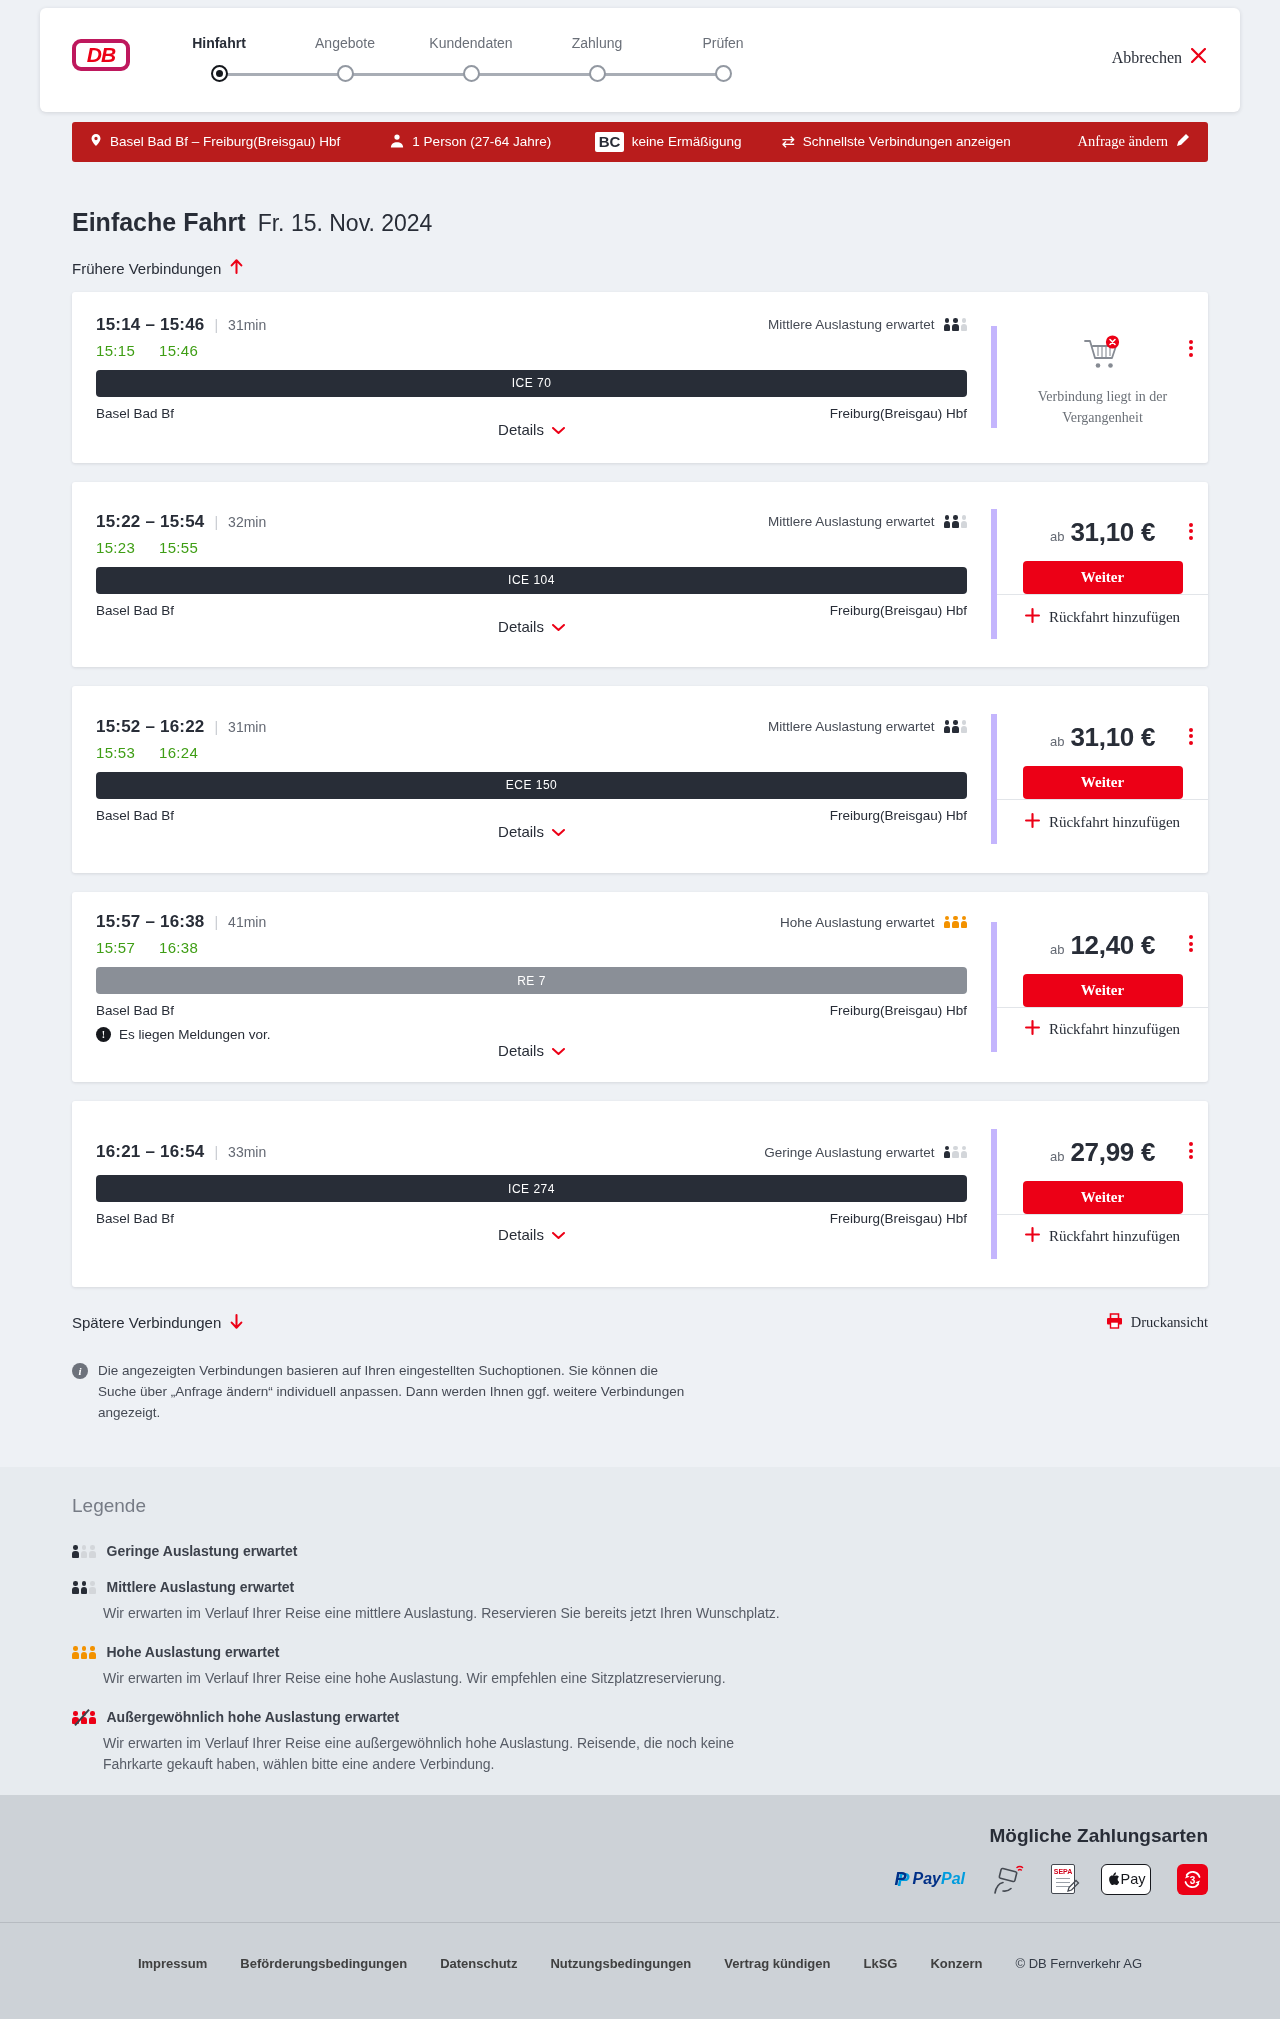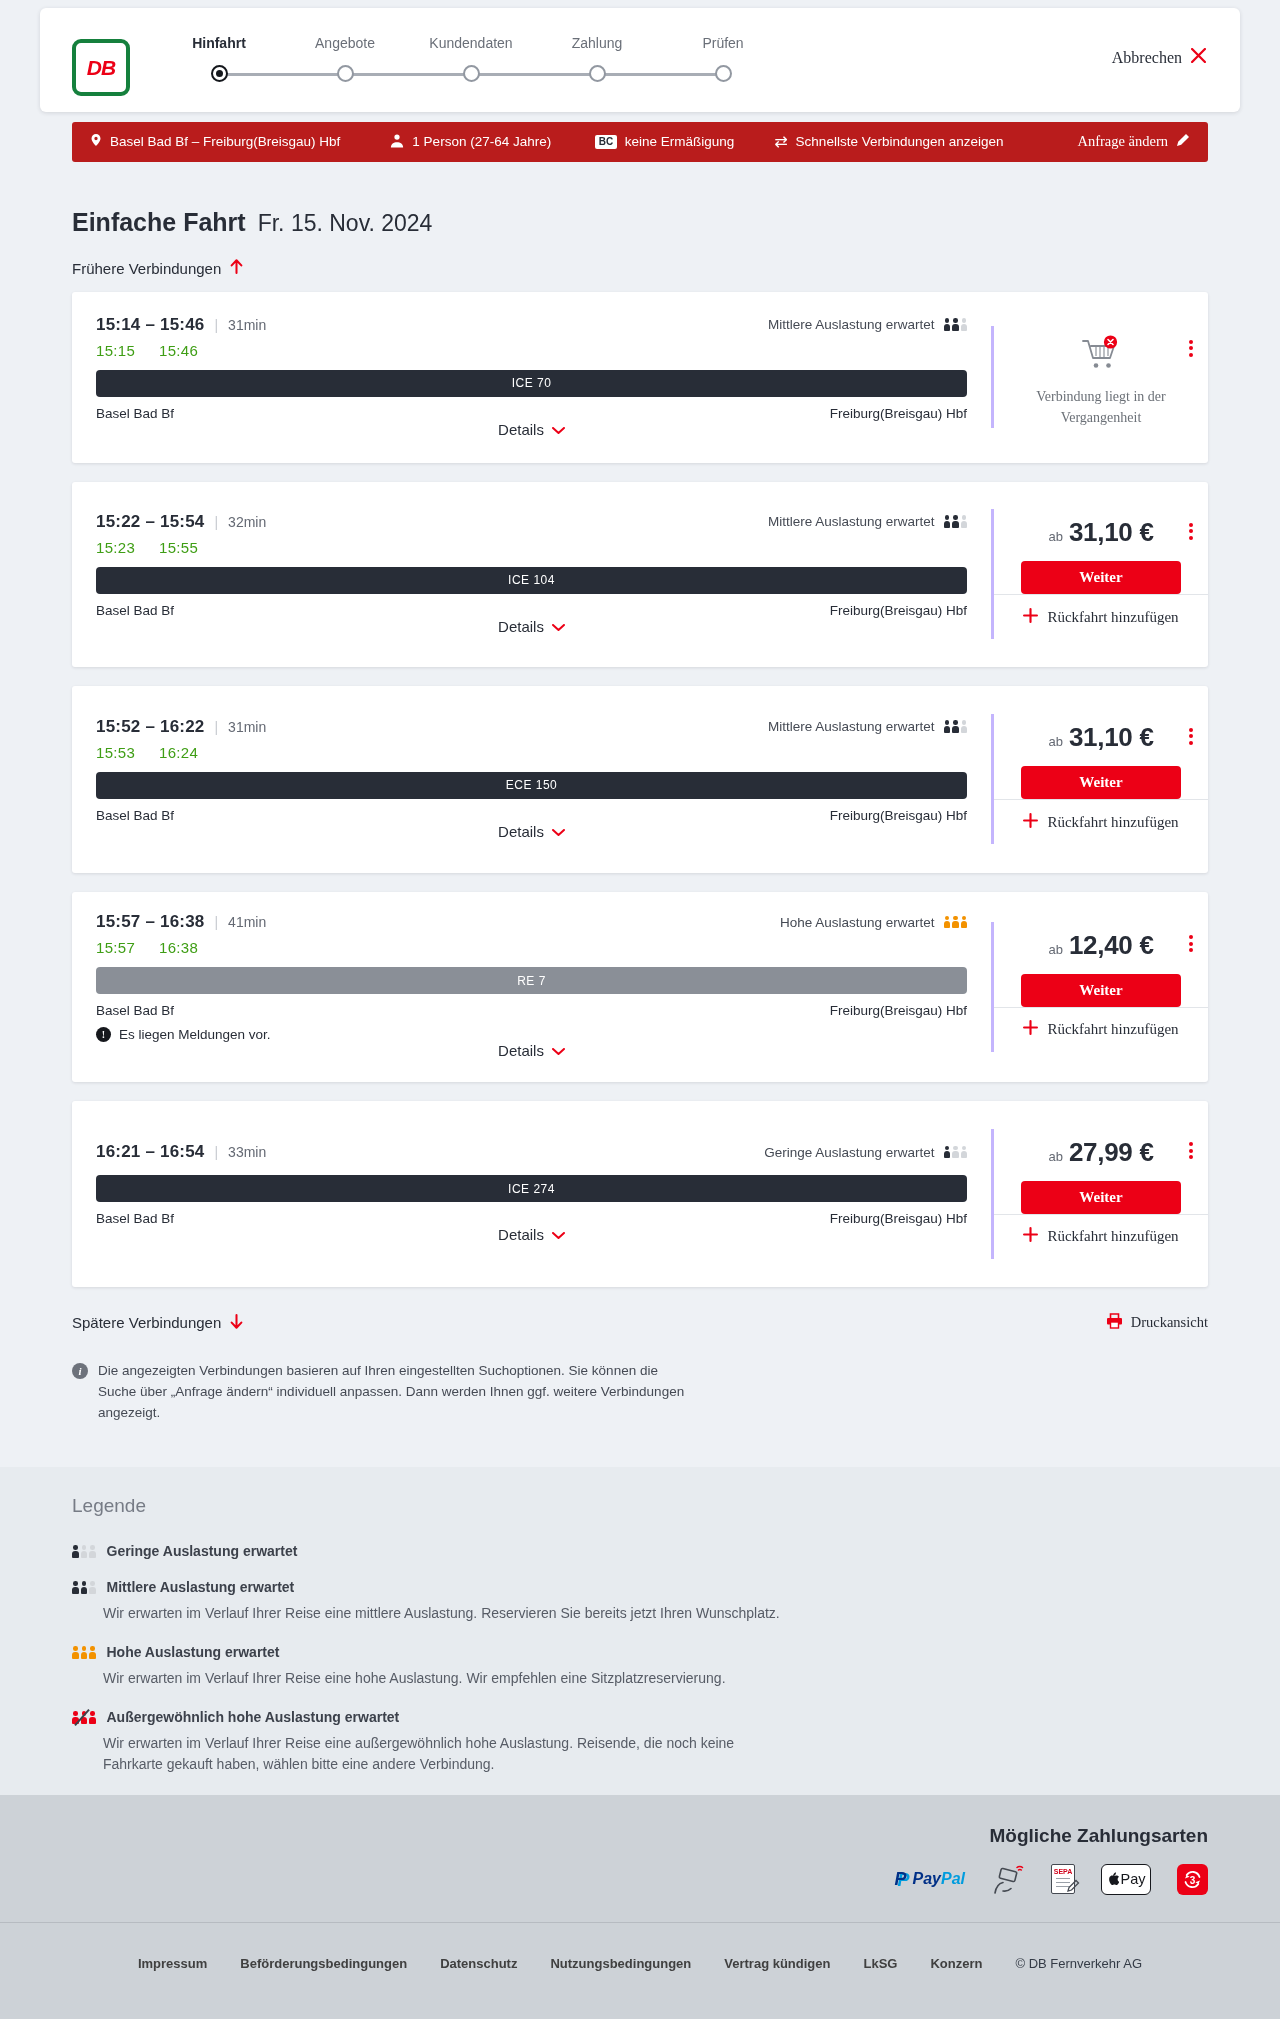--- a/index.html
+++ b/index.html
@@ -9,22 +9,22 @@
     background:#eef1f5; color:#282d37;
     display:flex; flex-direction:column; overflow:hidden;
   }
 
   
   .app-header {
     position:relative; margin:8px 40px 0; height:107px;
     background:#fff; border-radius:6px; box-shadow:0 1px 4px rgba(40,45,55,.14);
   }
   .db-logo {
-    position:absolute; left:32px; top:31px; width:58px; height:57px;
-    border:4px solid #15803d; border-radius:9px; background:#fff;
+    position:absolute; left:32px; top:31px; width:58px; height:32px;
+    border:4px solid #be185d; border-radius:9px; background:#fff;
     display:flex; align-items:center; justify-content:center;
     color:#ec0016; font-weight:900; font-size:21px; font-style:italic; letter-spacing:-1px;
     cursor:pointer;
   }
   .stepper { position:absolute; left:116px; top:26px; width:630px; height:60px; }
   .step-line { position:absolute; left:63px; right:63px; top:39px; height:3px; background:#a8adb5; }
   .steps { position:relative; display:flex; }
   .step { width:126px; display:flex; flex-direction:column; align-items:center; cursor:pointer; }
   .step-label { font-size:14px; color:#6a6f78; line-height:18px; }
   .step.active .step-label { color:#282d37; font-weight:700; }
@@ -45,21 +45,21 @@
   .query-bar {
     width:1136px; margin:10px auto 0; height:42px; background:#b91c1c; border-radius:3px;
     display:flex; align-items:center; padding:0 18px; color:#fff; font-size:13.5px;
   }
   .qb-item { display:flex; align-items:center; gap:8px; white-space:nowrap; }
   .qb-route { margin-right:50px; }
   .qb-pass { margin-right:44px; }
   .qb-disc { margin-right:40px; }
   .qb-fast { cursor:pointer; }
   .qb-change { margin-left:auto; cursor:pointer; font-family:"Liberation Serif","DejaVu Serif",serif; font-size:14.5px; }
-  .bc-badge { background:#fff; color:#282d37; font-weight:700; font-size:10px; padding:1.5px 3.5px; border-radius:2px; }
+  .bc-badge { background:#fff; color:#282d37; font-weight:700; font-size:15px; padding:1.5px 3.5px; border-radius:2px; }
   .swap-glyph { font-size:16px; line-height:1; }
 
   
   .title-row { margin:46px 0 0 72px; display:flex; align-items:baseline; gap:12px; }
   .title-row h1 { font-size:25px; font-weight:700; color:#282d37; }
   .title-row .date { font-size:23px; color:#282d37; font-weight:400; }
   .earlier-row { margin:22px 0 0 72px; }
   .dir-link { display:inline-flex; align-items:center; gap:9px; font-size:15px; color:#282d37; cursor:pointer; text-decoration:none; }
 
   
@@ -89,21 +89,21 @@
   .train-bar { margin-top:11px; height:27px; border-radius:4px; display:flex; align-items:center; justify-content:center; }
   .train-bar.ice { background:#282d37; }
   .train-bar.re { background:#8a8f97; }
   .train-label { color:#fff; font-size:12px; font-weight:400; letter-spacing:.5px; }
   .row-st { margin-top:9px; display:flex; justify-content:space-between; font-size:13.5px; color:#282d37; }
   .row-warn { margin-top:9px; display:flex; align-items:center; gap:8px; font-size:13.5px; color:#282d37; }
   .warn-icon { width:15px; height:15px; border-radius:50%; background:#16181d; color:#fff; font-size:10px; font-weight:700;
     display:inline-flex; align-items:center; justify-content:center; font-family:"Liberation Serif",serif; }
   .details { margin-top:auto; margin-bottom:10px; align-self:center; display:flex; align-items:center; gap:8px;
     background:none; border:none; cursor:pointer; font-size:15px; color:#282d37; font-family:inherit; }
-  .card-side { width:217px; border-left:3px solid #c4b5fd; position:relative; display:flex; flex-direction:column; }
+  .card-side { width:217px; border-left:6px solid #c4b5fd; position:relative; display:flex; flex-direction:column; }
   .kebab { position:absolute; top:9px; right:13px; background:none; border:none; cursor:pointer; padding:2px; }
   .kebab i { display:block; width:4px; height:4px; border-radius:50%; background:#ec0016; margin:2.5px 0; }
   .side-main { flex:1; display:flex; flex-direction:column; align-items:center; justify-content:center; padding-top:8px; }
   .past-text { margin-top:9px; width:164px; text-align:center; font-family:"Liberation Serif","DejaVu Serif",serif;
     font-size:14px; color:#6b7077; line-height:1.45; }
   .price-row { display:flex; align-items:baseline; }
   .price-ab { font-size:13px; color:#646973; margin-right:6px; }
   .price-amount { font-size:26px; font-weight:800; color:#282d37; letter-spacing:-.3px; }
   .weiter { margin-top:13px; width:160px; height:33px; background:#ec0016; border:none; border-radius:4px; cursor:pointer;
     color:#fff; font-family:"Liberation Serif","DejaVu Serif",serif; font-weight:700; font-size:15px; }

